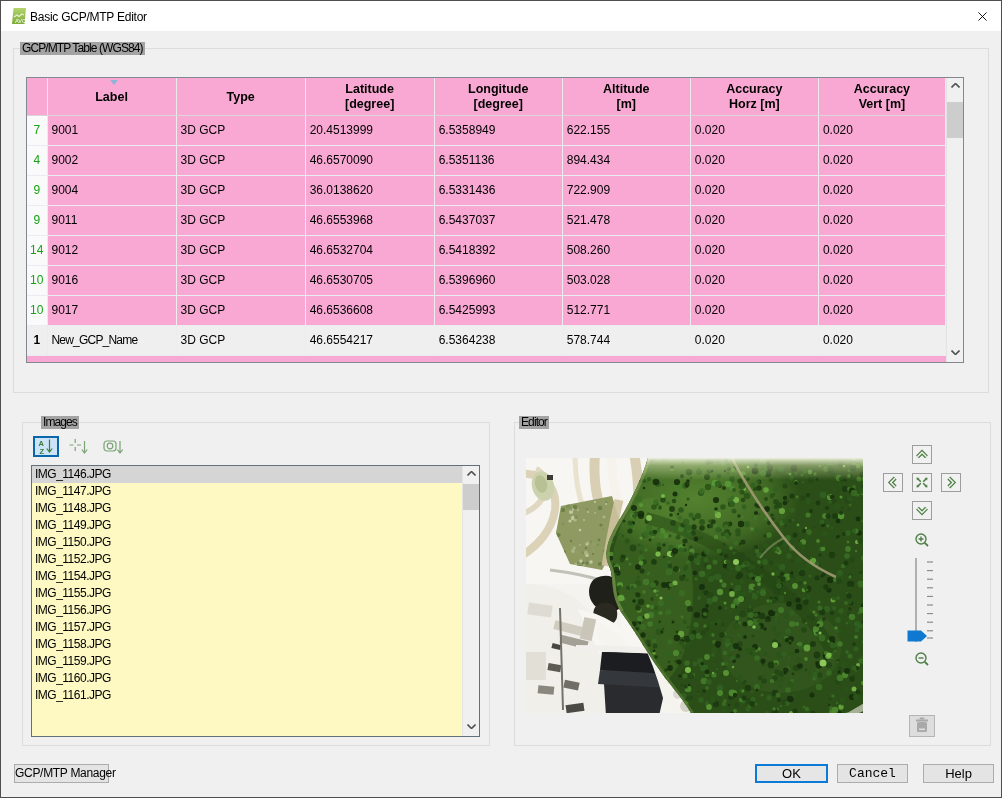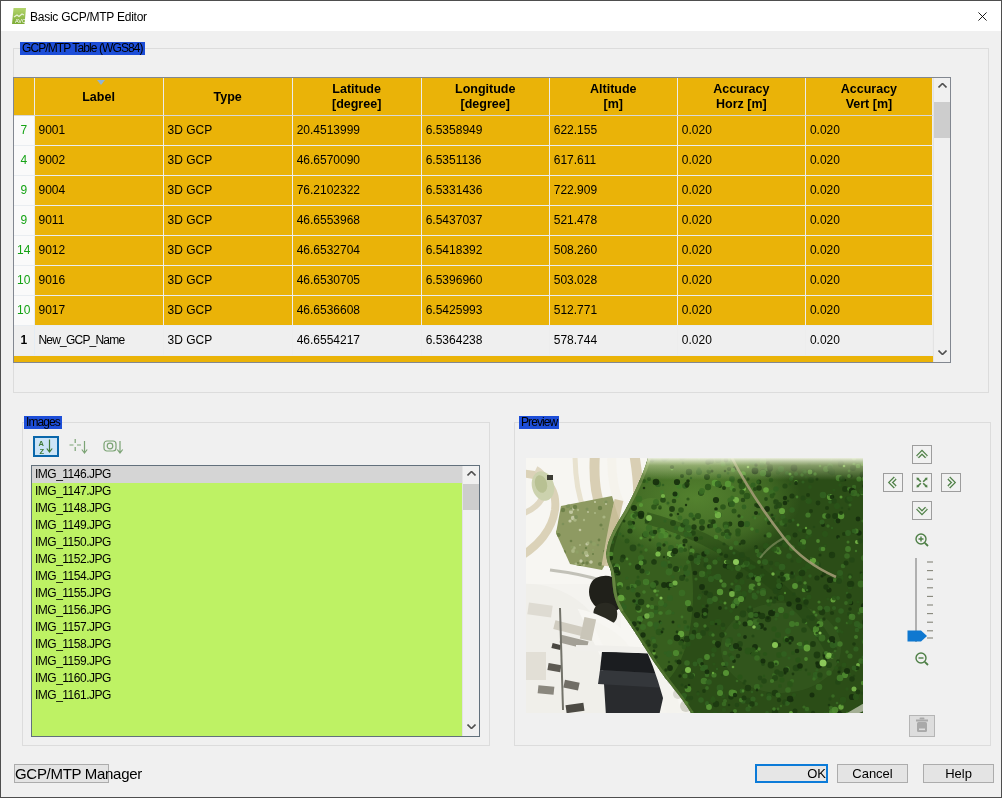--- a/index.html
+++ b/index.html
@@ -7,51 +7,51 @@
 body { font-family:"Liberation Sans", sans-serif; font-size:12px; color:#000; position:relative; background:#f0f0f0; overflow:hidden; }
 .win { position:absolute; left:0; top:0; width:1002px; height:798px; border:1px solid #4e4e4e; }
 .titlebar { position:absolute; left:1px; top:1px; width:1000px; height:30px; background:#ffffff; }
 .title-ico { position:absolute; left:10px; top:6px; }
 .title-txt { position:absolute; left:29px; top:9px; font-size:12px; color:#000; letter-spacing:-0.25px; }
 .close-x { position:absolute; top:9px; right:12px; width:13px; height:13px; }
 .content { position:absolute; left:1px; top:31px; width:1000px; height:766px; background:#f0f0f0; }
 
 
 .gbox { position:absolute; border:1px solid #dcdcdc; }
-.gbox-label { position:absolute; background:#1d4ed8; padding:0 2px; font-size:12px; line-height:13px; letter-spacing:-0.9px; }
-
-
-.tablewrap { position:absolute; left:12px; top:77px; width:938px; height:286px; border:1px solid #828790; background:#eab308; overflow:hidden; }
+.gbox-label { position:absolute; background:#a3a3a3; padding:0 2px; font-size:12px; line-height:13px; letter-spacing:-0.9px; }
+
+
+.tablewrap { position:absolute; left:25px; top:77px; width:938px; height:286px; border:1px solid #828790; background:#f9a8d4; overflow:hidden; }
 table.gcp { border-collapse:collapse; table-layout:fixed; width:919px; }
 table.gcp th, table.gcp td { overflow:hidden; white-space:nowrap; font-weight:normal; padding:0 0 0 4px; text-align:left; }
 table.gcp th { height:37px; font-weight:bold; font-size:12.5px; text-align:center; padding:2px 0 0 0; vertical-align:middle; line-height:15px; border-right:1px solid #ebebeb; border-bottom:1px solid #d8d8d8; }
 table.gcp td { height:30px; border-right:1px solid #ededed; border-bottom:1px solid #e9edf1; font-size:12px; }
 table.gcp td.rn { text-align:center; padding:0; color:#15a315; background:#fafafa; border-right:1px solid #e4ecf4; }
 table.gcp tr.cur td { background:#efefef; }
 table.gcp tr.cur td.rn { color:#000; font-weight:bold; }
 .sortarrow { position:absolute; left:83px; top:2px; width:0; height:0; border-left:4px solid transparent; border-right:4px solid transparent; border-top:5px solid #8fb4d8; }
 
 .vsb { position:absolute; top:0; right:0; width:17px; background:#f0f0f0; border-left:1px solid #e3e3e3; }
 .vsb .arr { position:absolute; left:0; width:17px; height:17px; text-align:center; }
 .vsb .thumb { position:absolute; left:0; width:17px; background:#cdcdcd; }
 svg.chev { display:block; margin:5px auto 0; }
 
 
 .toolbtn1 { position:absolute; left:32px; top:405px; width:26px; height:21px; border:2px solid #0a67ab; background:#cce4f7; }
-.imglist { position:absolute; left:30px; top:434px; width:449px; height:272px; border:1px solid #62707c; background:#bef264; overflow:hidden; }
+.imglist { position:absolute; left:30px; top:434px; width:449px; height:272px; border:1px solid #62707c; background:#fef9c3; overflow:hidden; }
 .imglist .it { height:17px; line-height:17px; padding-left:3px; font-size:12px; letter-spacing:-0.5px; }
 .imglist .it.sel { background:#d5d5d5; }
 
 
 .navbtn { position:absolute; width:20px; height:19px; background:#f1f1f1; border:1px solid #9d9d9d; }
 .pv-img { position:absolute; left:525px; top:458px; width:337px; height:255px; }
 
 
 .btn { position:absolute; height:19px; background:#e4e4e4; border:1px solid #acacac; font-size:13px; text-align:center; line-height:17px; white-space:nowrap; }
-.btn.default { border:2px solid #0c7bd8; line-height:15px; background:#e6e6e6;text-align:right; }
+.btn.default { border:2px solid #0c7bd8; line-height:15px; background:#e6e6e6; }
 </style>
 </head>
 <body>
 <div class="win"></div>
 <div class="titlebar">
   <svg class="title-ico" width="16" height="18" viewBox="0 0 16 18">
     <defs>
         <linearGradient id="tg" x1="0" y1="0" x2="0" y2="1">
       <stop offset="0" stop-color="#b3d56c"></stop>
           <stop offset="1" stop-color="#7cab35"></stop>
@@ -104,29 +104,29 @@
             <td>622.155</td>
             <td>0.020</td>
             <td>0.020</td>
           </tr>
     <tr>
             <td class="rn">4</td>
             <td>9002</td>
             <td>3D GCP</td>
             <td>46.6570090</td>
             <td>6.5351136</td>
-            <td>617.611</td>
+            <td>894.434</td>
             <td>0.020</td>
             <td>0.020</td>
           </tr>
     <tr>
             <td class="rn">9</td>
             <td>9004</td>
             <td>3D GCP</td>
-            <td>76.2102322</td>
+            <td>36.0138620</td>
             <td>6.5331436</td>
             <td>722.909</td>
             <td>0.020</td>
             <td>0.020</td>
           </tr>
     <tr>
             <td class="rn">9</td>
             <td>9011</td>
             <td>3D GCP</td>
             <td>46.6553968</td>
@@ -186,21 +186,21 @@
     <div class="thumb" style="top:24px; height:36px;"></div>
     <div class="arr" style="bottom:0;">
           <svg class="chev" width="9" height="5" viewBox="0 0 9 5">
             <path d="M0.5 0.5 L4.5 4.5 L8.5 0.5" fill="none" stroke="#505050" stroke-width="1.6"></path>
           </svg>
         </div>
   </div>
 </div>
 
 <div class="gbox" style="left:21px; top:391px; width:468px; height:324px;"></div>
-<div class="gbox-label" style="left:23px; top:385px;">Images</div>
+<div class="gbox-label" style="left:40px; top:385px;">Images</div>
 
 <div class="toolbtn1">
   <svg width="22" height="17" viewBox="0 0 22 17">
     <text x="3.5" y="8" font-size="7.5" font-weight="bold" fill="#3f7a37" font-family="Liberation Sans">A</text>
     <text x="4.5" y="16" font-size="7.5" font-weight="bold" fill="#3f7a37" font-family="Liberation Sans">Z</text>
     <path d="M14.5 1.5 L14.5 13 M11.8 10.5 L14.5 14 L17.2 10.5" fill="none" stroke="#3f7a37" stroke-width="1.2"></path>
   </svg>
 </div>
 <svg style="position:absolute; left:68px; top:407px;" width="22" height="18" viewBox="0 0 22 18">
   <g stroke="#7ba374" stroke-width="1.2" fill="none">
@@ -240,21 +240,21 @@
     <div class="thumb" style="top:18px; height:26px;"></div>
     <div class="arr" style="bottom:0;">
           <svg class="chev" width="9" height="5" viewBox="0 0 9 5">
             <path d="M0.5 0.5 L4.5 4.5 L8.5 0.5" fill="none" stroke="#505050" stroke-width="1.6"></path>
           </svg>
         </div>
   </div>
 </div>
 
 <div class="gbox" style="left:513px; top:391px; width:477px; height:324px;"></div>
-<div class="gbox-label" style="left:518px; top:385px;">Preview</div>
+<div class="gbox-label" style="left:518px; top:385px;">Editor</div>
 
 <div class="pv-img" style="top:427px;"><svg width="337" height="255" viewBox="0 0 337 255">
 <defs>
 <linearGradient id="topwash" x1="0" y1="0" x2="0" y2="1">
             <stop offset="0" stop-color="#f4f6e6" stop-opacity="0.95"></stop>
             <stop offset="0.35" stop-color="#d8e5b0" stop-opacity="0.5"></stop>
             <stop offset="1" stop-color="#d8e5b0" stop-opacity="0"></stop>
           </linearGradient>
           <radialGradient id="sunlit" cx="0.5" cy="0.5" r="0.5">
             <stop offset="0" stop-color="#6a9e3c" stop-opacity="0.65"></stop>
@@ -1996,18 +1996,18 @@
   <svg width="24" height="20" viewBox="0 0 24 20">
         <g fill="#a9a9a9">
           <rect x="7" y="6" width="10" height="10" rx="1.5"></rect>
           <rect x="6" y="3.5" width="12" height="2"></rect>
           <rect x="9.5" y="1.5" width="5" height="2" rx="1"></rect>
           <rect x="9" y="12.5" width="6" height="1.6" fill="#dddddd"></rect>
         </g>
       </svg>
 </div>
 
-<div class="btn" style="left:13px; top:733px; width:95px; font-size:15px; letter-spacing:-0.3px;">GCP/MTP Manager</div>
+<div class="btn" style="left:13px; top:733px; width:95px; font-size:12px; letter-spacing:-0.3px;">GCP/MTP Manager</div>
 <div class="btn default" style="left:754px; top:733px; width:73px;">OK</div>
-<div class="btn" style="left:836px; top:733px; width:71px;">Cancel</div>
+<div class="btn" style="left:836px; top:733px; width:71px;font-family:Liberation Mono, monospace;">Cancel</div>
 <div class="btn" style="left:922px; top:733px; width:71px;">Help</div>
 
 </div>
 
 </body></html>

